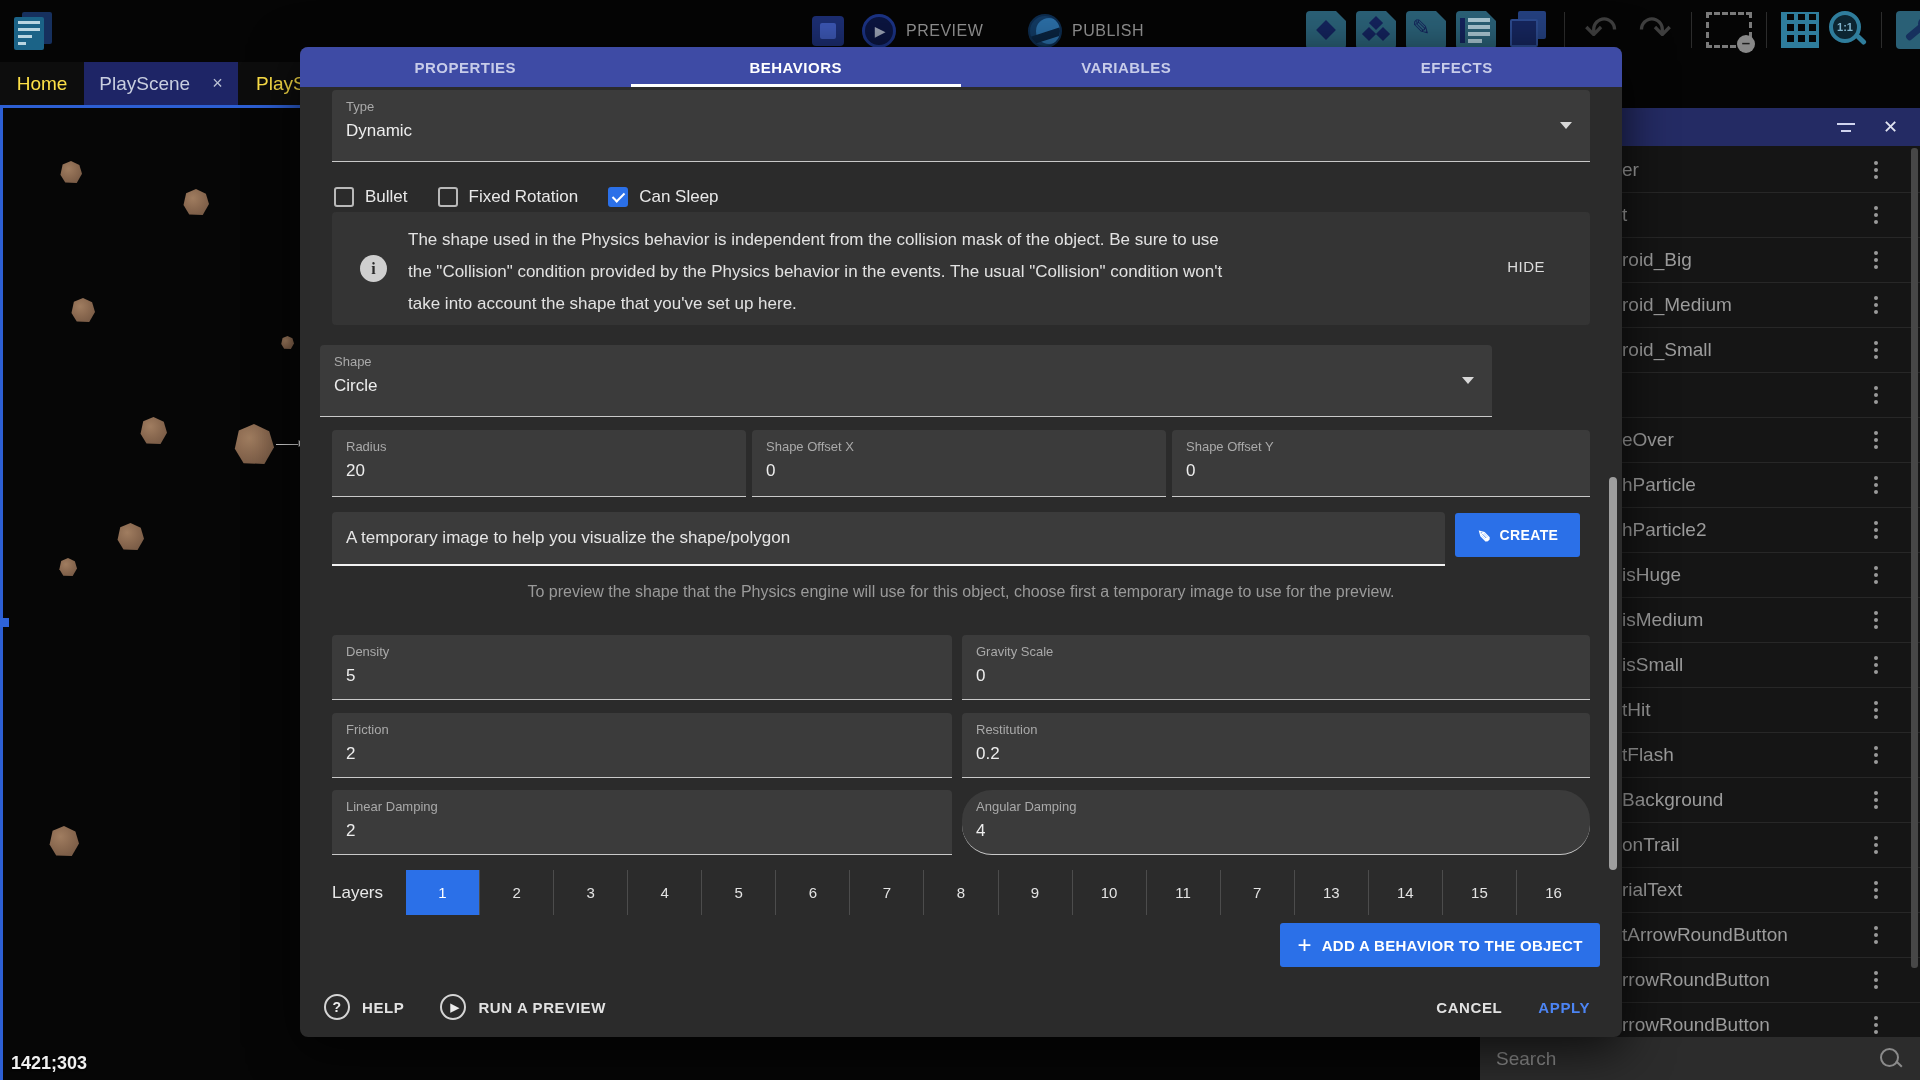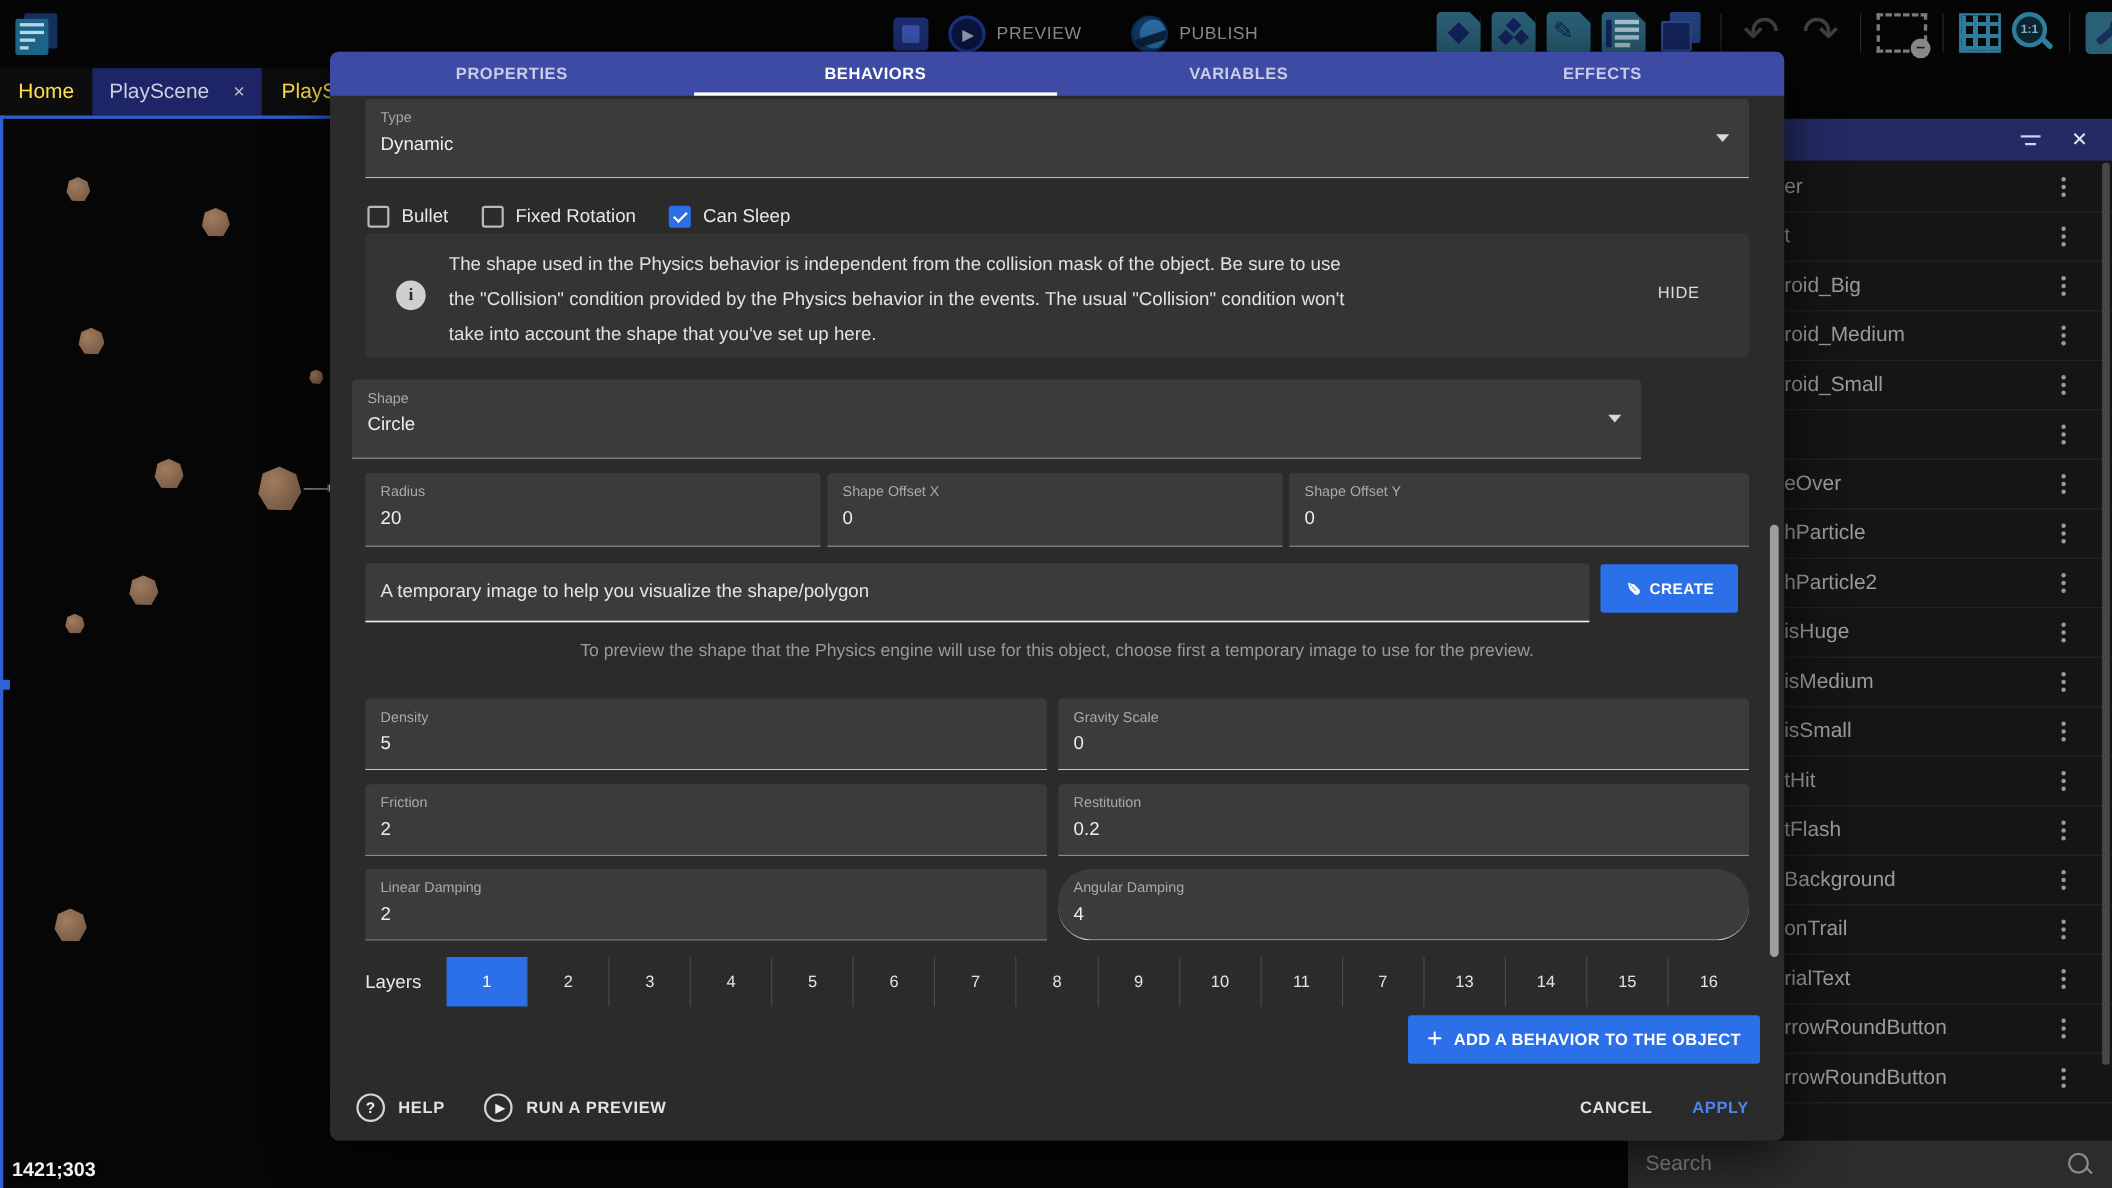--- a/index.html
+++ b/index.html
@@ -379,20 +379,28 @@
 
       <div class="obj-row">
         <span class="obj-label">rialText</span>
         <span class="kebab">
           <i></i>
           <i></i>
           <i></i>
         </span>
       </div>
 
+      <div class="obj-row">
+        <span class="obj-label">tArrowRoundButton</span>
+        <span class="kebab">
+          <i></i>
+          <i></i>
+          <i></i>
+        </span>
+      </div>
 
       <div class="obj-row">
         <span class="obj-label">rrowRoundButton</span>
         <span class="kebab">
           <i></i>
           <i></i>
           <i></i>
         </span>
       </div>
 

